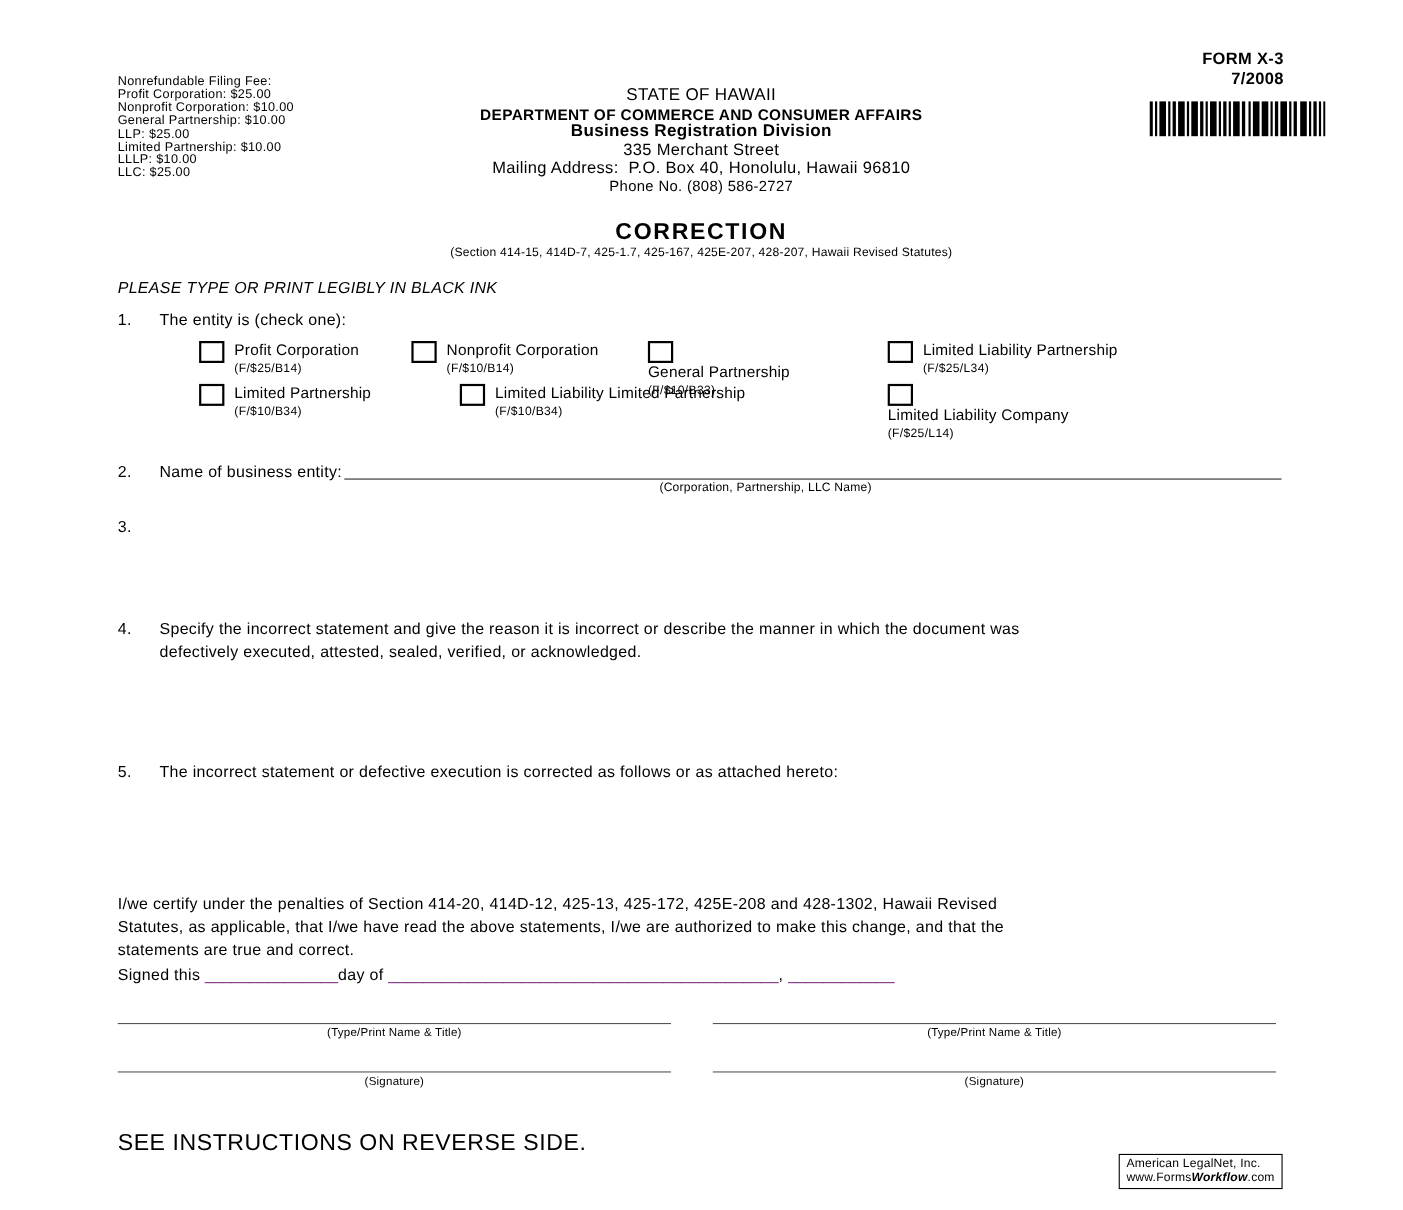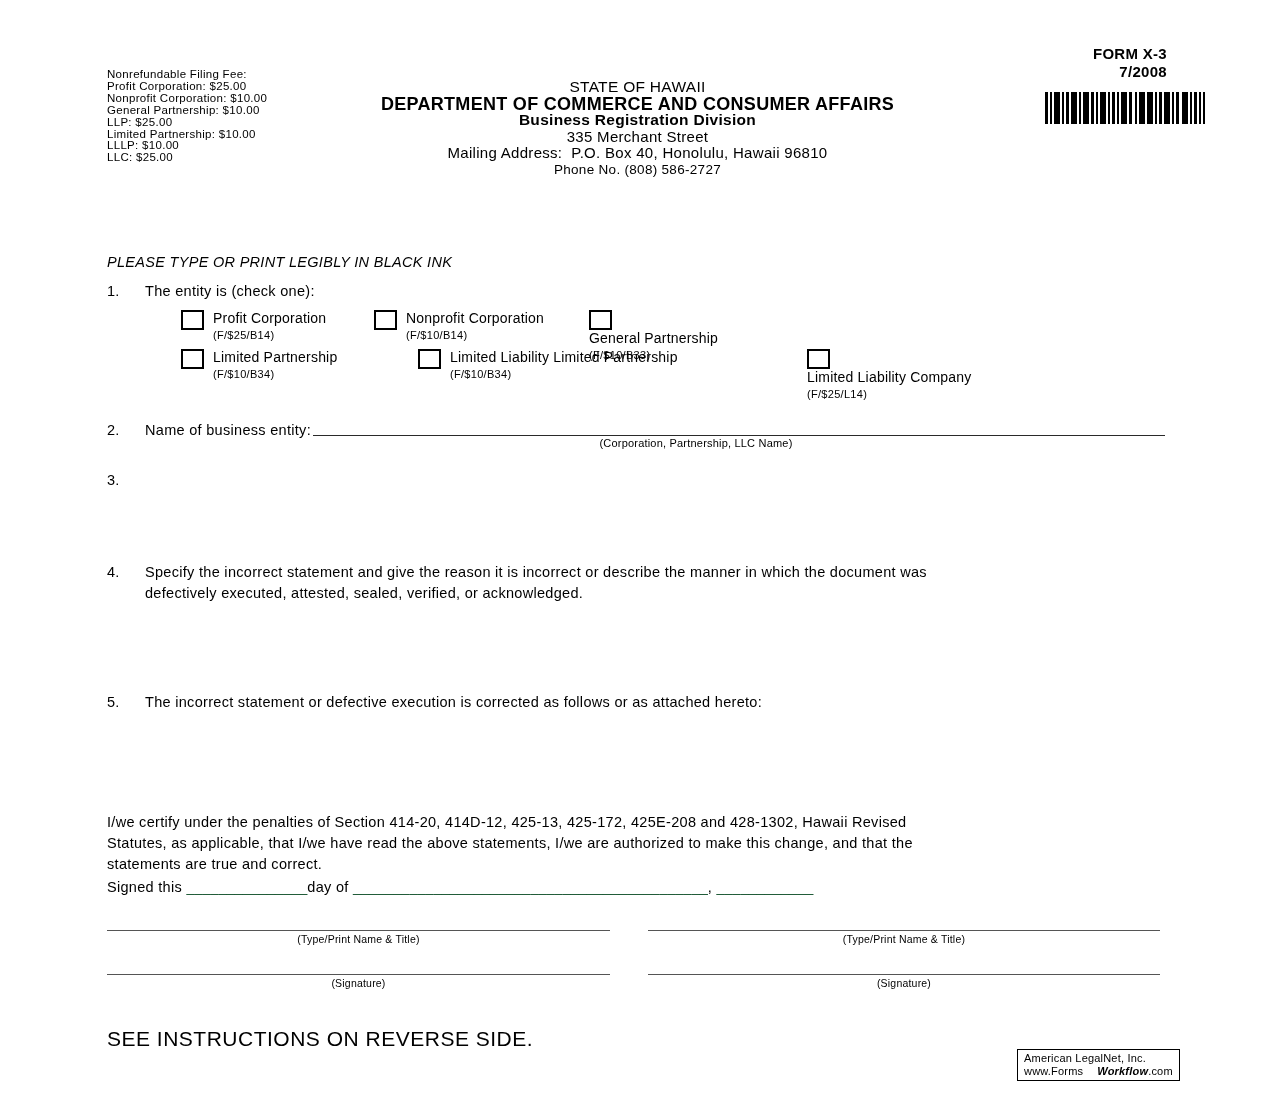--- a/index.html
+++ b/index.html
@@ -8,21 +8,21 @@
     font-family:"Liberation Sans","DejaVu Sans",sans-serif; color:#000;
     overflow:hidden;
   }
 
   
   .fees { position:absolute; left:107px; top:69px; font-size:11.5px; line-height:11.9px; letter-spacing:0.3px; }
 
   
   .agency { position:absolute; top:79px; left:0; width:100%; text-align:center; line-height:16.5px; }
   .ag-state { font-size:15.5px; letter-spacing:0.3px; }
-  .ag-dept  { font-size:18px; font-weight:bold; letter-spacing:0.3px; }
+  .ag-dept  { font-size:14px; font-weight:bold; letter-spacing:0.3px; }
   .ag-div   { font-size:15.5px; font-weight:bold; letter-spacing:0.3px; }
   .ag-street{ font-size:15px; letter-spacing:0.3px; }
   .ag-mail  { font-size:15px; white-space:pre; letter-spacing:0.3px; }
   .ag-phone { font-size:13.5px; letter-spacing:0.3px; }
 
   
   .form-number { position:absolute; top:45px; right:108px; text-align:right; font-weight:bold; font-size:15px; line-height:17.5px; letter-spacing:0.3px; }
   .barcode { position:absolute; left:1045px; top:92px; }
 
   
@@ -60,34 +60,34 @@
 
   
   .answer { position:absolute; left:145px; width:1020px; }
   .answer-3 { top:505px; height:52px; }
   .answer-4 { top:596px; height:90px; }
   .answer-5 { top:718px; height:88px; }
 
   .certification { position:absolute; left:107px; top:812px; width:1030px; font-size:14.5px; letter-spacing:0.3px; line-height:21px; white-space:pre-line; }
 
   .signed-line { position:absolute; left:107px; top:879px; font-size:14.5px; letter-spacing:0.3px; color:#000; }
-  .blank { letter-spacing:0; color:#14532d; }
+  .blank { letter-spacing:0; color:#701a75; }
 
   
   .sig-col { position:absolute; top:915px; }
   .sig-col-1 { left:107px; width:503px; }
   .sig-col-2 { left:648px; width:512px; }
   .sig-line { height:15px; border-bottom:1px solid #555; }
   .sig-line.line2 { height:29px; }
   .sig-sublabel { text-align:center; font-size:10.5px; margin-top:2px; letter-spacing:0.2px; }
 
   .see-instructions { position:absolute; left:107px; top:1027px; font-size:21px; letter-spacing:0.5px; }
 
   .legalnet { position:absolute; left:1017px; top:1049px; border:1px solid #000; padding:2px 6px 3px; font-size:11px; line-height:12.5px; letter-spacing:0.2px; }
-  .legalnet .wf { font-style:italic; font-weight:bold;margin-left:14px; }
+  .legalnet .wf { font-style:italic; font-weight:bold; }
 </style>
 </head>
 <body>
 
 <div class="page">
 
   <div class="fees">
     <div>Nonrefundable Filing Fee:</div>
     <div>Profit Corporation: $25.00</div>
     <div>Nonprofit Corporation: $10.00</div>
@@ -139,20 +139,24 @@
       <rect x="127" y="0" width="2" height="32"></rect>
         <rect x="131" y="0" width="3" height="32"></rect>
       <rect x="137" y="0" width="6" height="32"></rect>
         <rect x="145" y="0" width="2" height="32"></rect>
       <rect x="149" y="0" width="3" height="32"></rect>
         <rect x="154" y="0" width="2" height="32"></rect>
       <rect x="158" y="0" width="2" height="32"></rect>
     </g>
   </svg>
 
+  <div class="title-block">
+    <div class="title-main">CORRECTION</div>
+    <div class="title-statutes">(Section 414-15, 414D-7, 425-1.7, 425-167, 425E-207, 428-207, Hawaii Revised Statutes)</div>
+  </div>
 
   <div class="instruction">PLEASE TYPE OR PRINT LEGIBLY IN BLACK INK</div>
 
   <div class="item item-1">
     <span class="num">1.</span>
     <span class="itext">The entity is (check one):</span>
   </div>
 
   <div class="check-option pos-1">
     <span class="checkbox"></span>
@@ -166,20 +170,27 @@
     <span class="opt-text">
       <span class="opt-label">Nonprofit Corporation</span>
       <span class="opt-fee">(F/$10/B14)</span>
     </span>
   </div>
   <div class="check-option pos-3">
     <span class="checkbox"></span>
     <span class="opt-text">
       <span class="opt-label">General Partnership</span>
       <span class="opt-fee">(F/$10/B33)</span>
+    </span>
+  </div>
+  <div class="check-option pos-4">
+    <span class="checkbox"></span>
+    <span class="opt-text">
+      <span class="opt-label">Limited Liability Partnership</span>
+      <span class="opt-fee">(F/$25/L34)</span>
     </span>
   </div>
   <div class="check-option pos-5">
     <span class="checkbox"></span>
     <span class="opt-text">
       <span class="opt-label">Limited Partnership</span>
       <span class="opt-fee">(F/$10/B34)</span>
     </span>
   </div>
   <div class="check-option pos-6">

